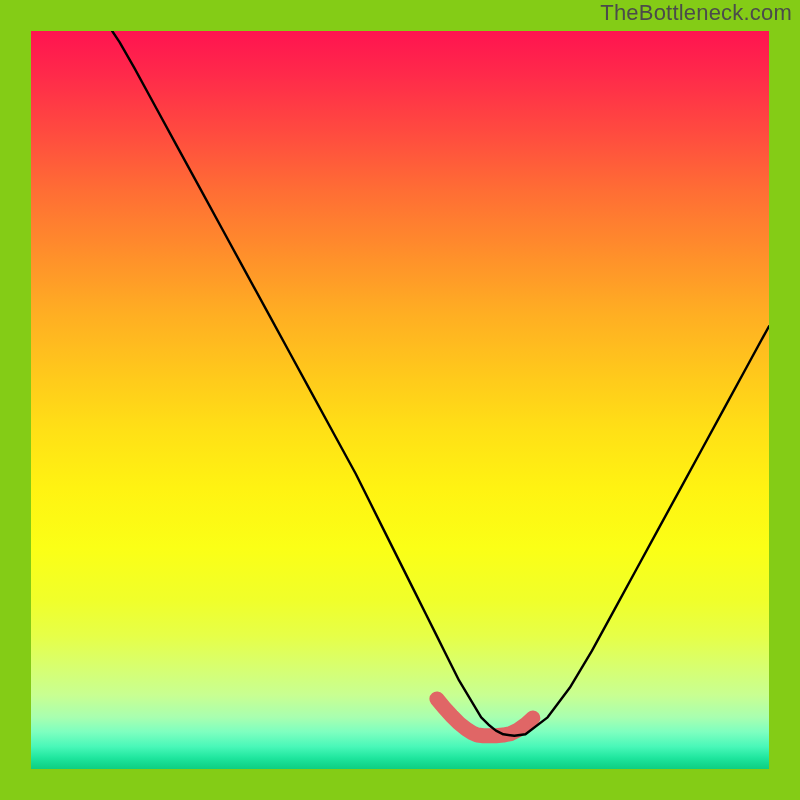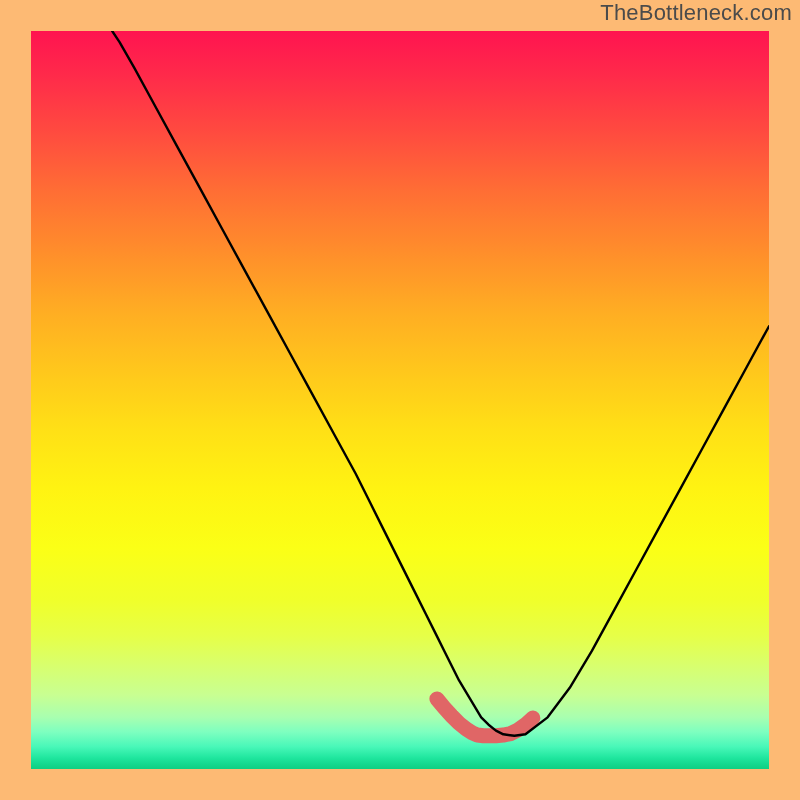--- a/index.html
+++ b/index.html
@@ -7,21 +7,21 @@
     padding: 0;
     width: 800px;
     height: 800px;
     background: #000;
     overflow: hidden;
     font-family: Arial, Helvetica, sans-serif;
   }
   .frame {
     position: absolute;
     inset: 0;
-    background: #fdba74;
+    background: #84cc16;
     text-align: center;
   }
   .plot {
     position: absolute;
     left: 31px;
     top: 31px;
     width: 738px;
     height: 738px;
     overflow: hidden;
   }

